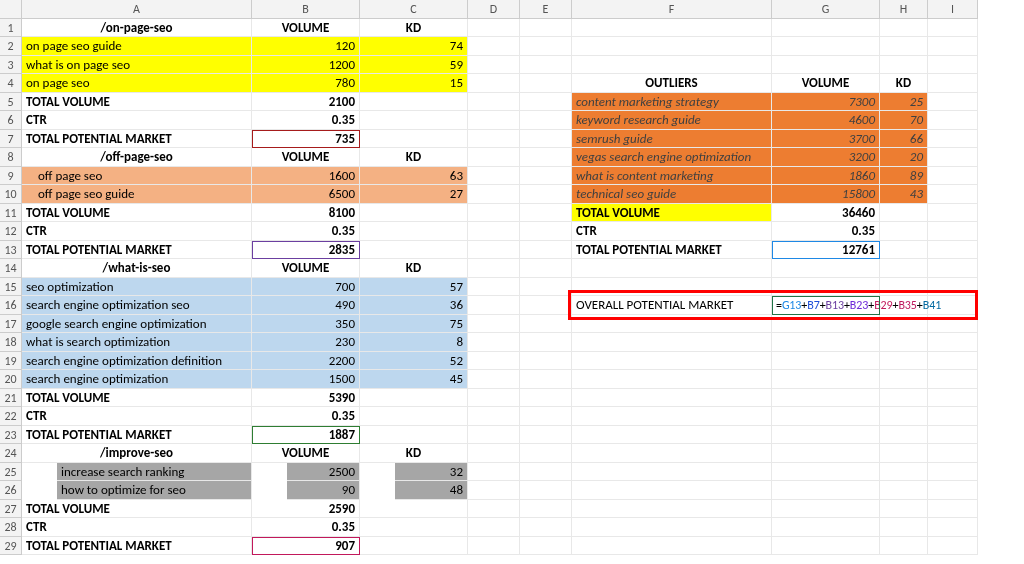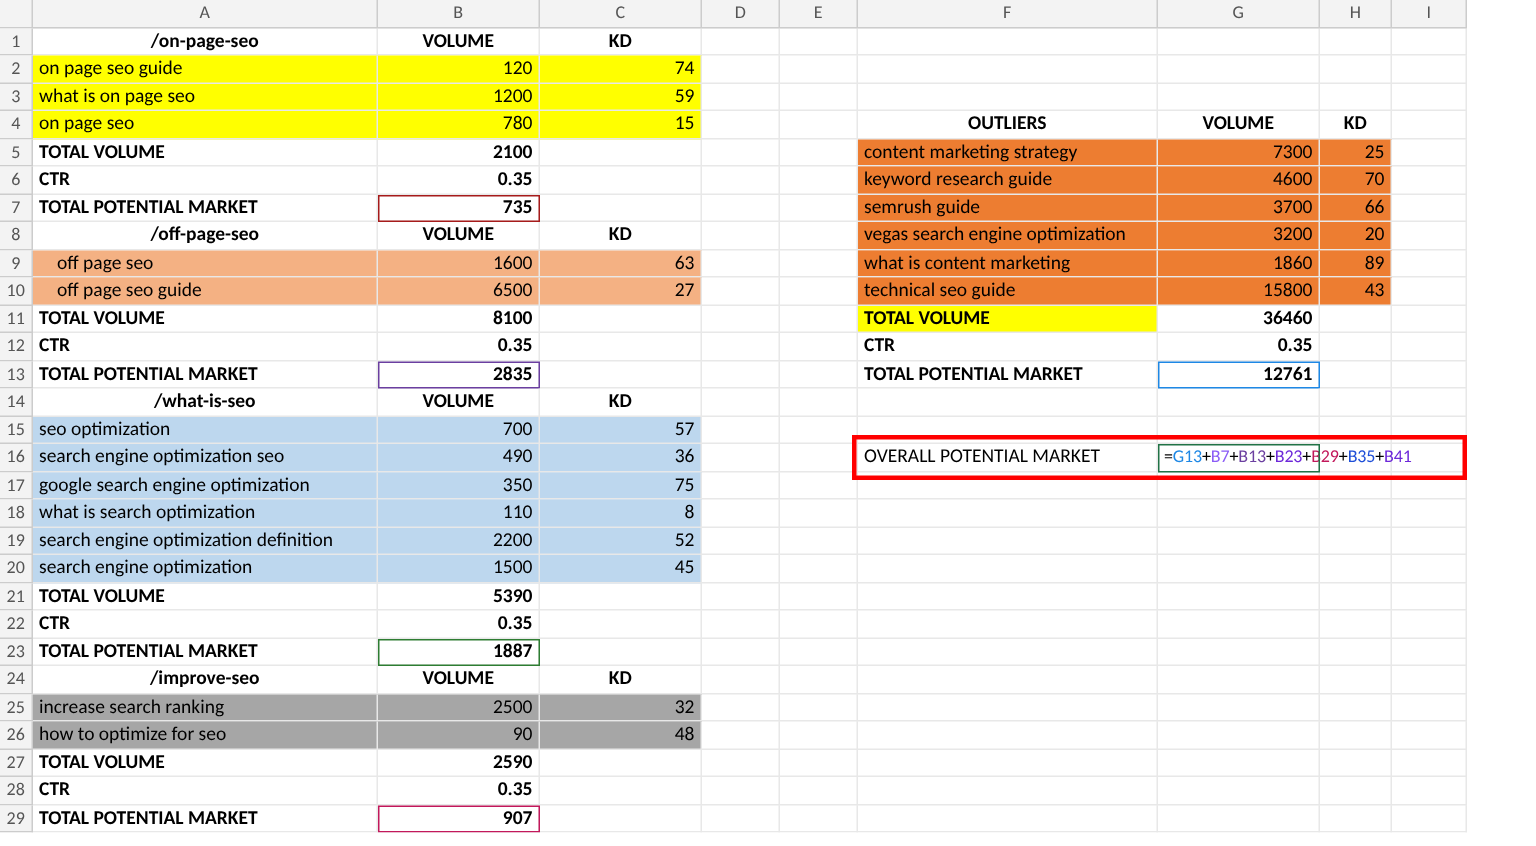--- a/index.html
+++ b/index.html
@@ -42,48 +42,48 @@
     overflow: hidden;
     white-space: nowrap;
   }
   .ctr   { text-align: center; }
   .right { text-align: right; }
   .bold  { font-weight: bold; }
   
   .fillYellow  { background: #ffff00; }
   .fillSalmon  { background: #f4b183; padding-left: 16px; }
   .fillBlue    { background: #bdd7ee; }
-  .fillGray    { background: #a6a6a6; }
-  .fillOrange  { background: #ed7d31; color:#000000;}
+  .fillGray    { background: #a6a6a6; margin-left: 35px; }
+  .fillOrange  { background: #ed7d31; color:#404040;font-style:italic;}
   
   .boxDarkRed  { outline: 1.5px solid #a61b1b; outline-offset: -1.5px; }
   .boxPurple   { outline: 1.5px solid #6b3fa0; outline-offset: -1.5px; }
   .boxGreen    { outline: 1.5px solid #2e7d32; outline-offset: -1.5px; }
   .boxPink     { outline: 1.5px solid #c2185b; outline-offset: -1.5px; }
   .boxBlue     { outline: 1.5px solid #1e88e5; outline-offset: -1.5px; }
   
   .editCell {
     outline: 1.5px solid #217346;
     outline-offset: -1px;
     background: #fff;
     font-size: 12px;
     letter-spacing: -0.1px;
     position: relative;
     z-index: 3;
     overflow: visible;
   }
   .editCell span { white-space: nowrap; }
   .fseg-eq   { color:#000; }
   .fseg-g13  { color:#1e88e5; }
-  .fseg-b7   { color:#8b5cf6; }
+  .fseg-b7   { color:#1d4ed8; }
   .fseg-b13  { color:#6b3fa0;text-align:right; }
   .fseg-b23  { color:#6d28d9; }
   .fseg-b29  { color:#c2185b; }
-  .fseg-b35  { color:#1d4ed8; }
-  .fseg-b41  { color:#6d28d9; }
+  .fseg-b35  { color:#be185d; }
+  .fseg-b41  { color:#0369a1; }
   
   .redBox {
     position: absolute;
     border: 3px solid #ff0000;
     pointer-events: none;
     z-index: 5;
   }
   .wrap { position: relative; width: 1024px; }
 </style>
 </head>
@@ -289,21 +289,21 @@
   <div class="cell fillBlue right">75</div>
   <div class="cell"></div>
   <div class="cell"></div>
   <div class="cell"></div>
   <div class="cell"></div>
   <div class="cell"></div>
   <div class="cell"></div>
 
   <div class="rowhdr">18</div>
   <div class="cell fillBlue">what is search optimization</div>
-  <div class="cell fillBlue right">110</div>
+  <div class="cell fillBlue right">230</div>
   <div class="cell fillBlue right">8</div>
   <div class="cell"></div>
   <div class="cell"></div>
   <div class="cell"></div>
   <div class="cell"></div>
   <div class="cell"></div>
   <div class="cell"></div>
 
   <div class="rowhdr">19</div>
   <div class="cell fillBlue">search engine optimization definition</div>

